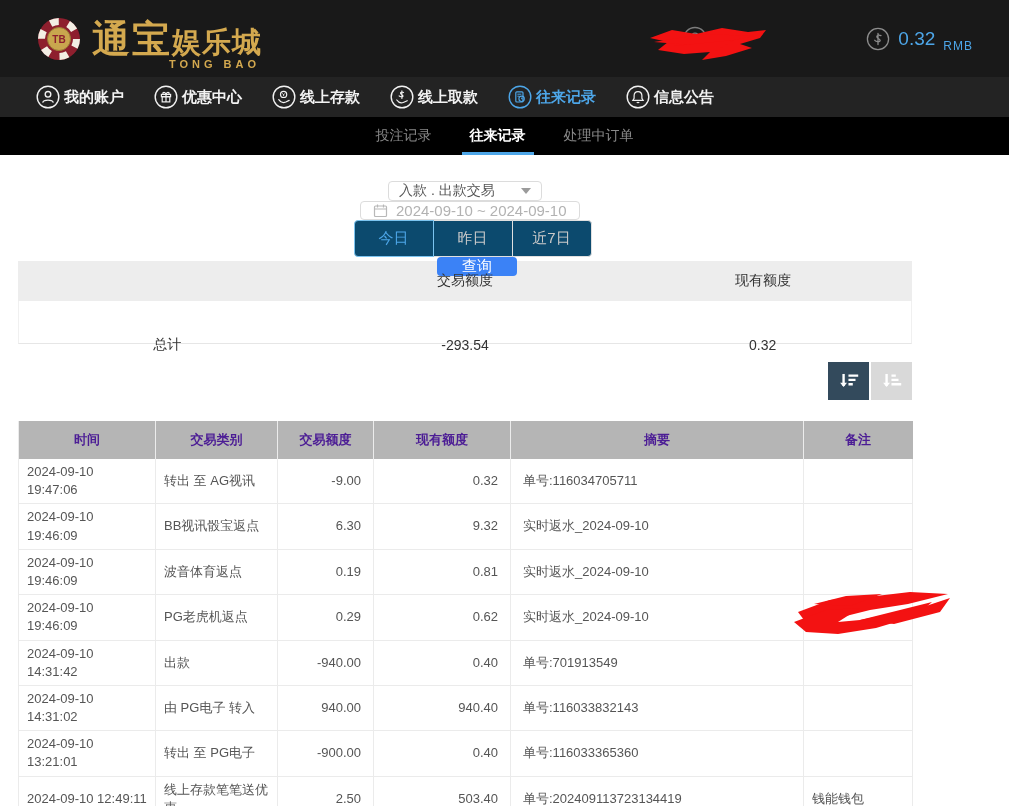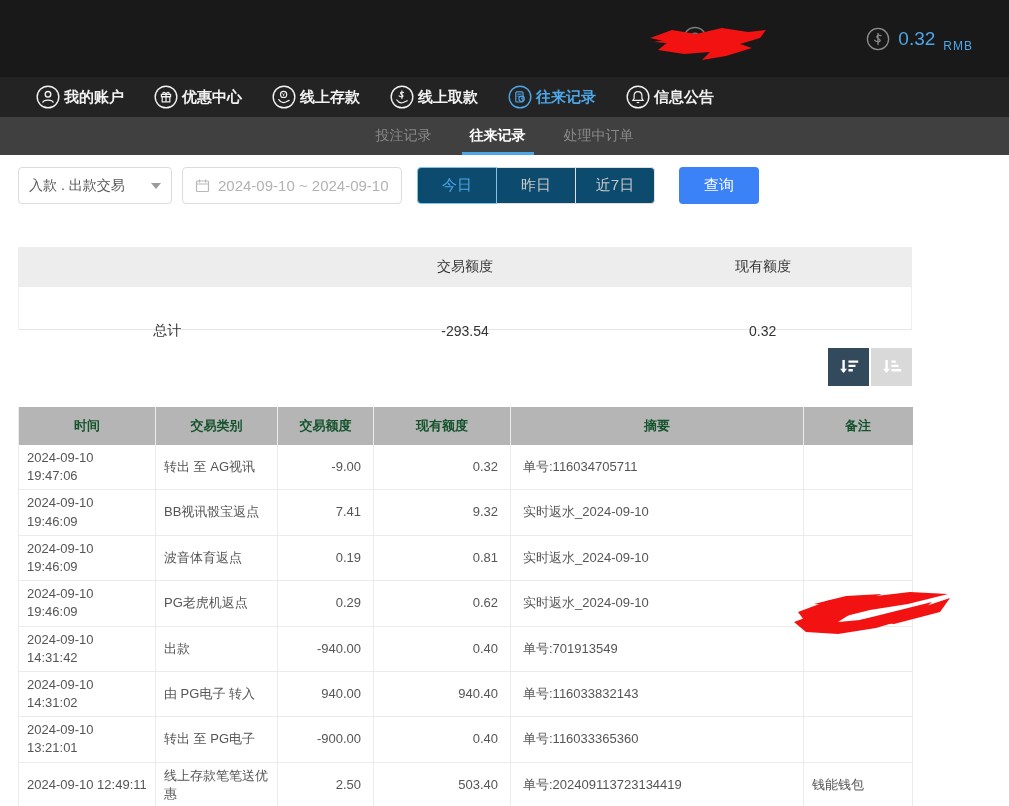--- a/index.html
+++ b/index.html
@@ -19,30 +19,30 @@
   .balance-box { display:flex; align-items:center; gap:8px; }
   .balance-amount { color:#4da6e8; font-size:19px; }
   .balance-cur { color:#4da6e8; font-size:12px; letter-spacing:1px; padding-top:4px;margin-top:10px; }
 
   
   .mainnav { height:40px; background:#232323; display:flex; align-items:center; padding-left:36px; gap:30px; }
   .nav-item { display:flex; align-items:center; gap:4px; color:#f2f2f2; font-size:15px; font-weight:bold; cursor:pointer; }
   .nav-item.active { color:#4da6e8; }
 
   
-  .subtabs { height:38px; background:#404040; display:flex; align-items:center; justify-content:center; gap:34px; }
+  .subtabs { height:38px; background:#000000; display:flex; align-items:center; justify-content:center; gap:34px; }
   .subtab { position:relative; height:38px; display:flex; align-items:center; font-size:14px; color:#8a8a8a; cursor:pointer; padding:0 2px; }
   .subtab.active { color:#ffffff; font-weight:bold; }
   .subtab.active::after { content:""; position:absolute; left:-6px; right:-6px; bottom:0; height:3px; background:#4da6e8; }
 
   
   .content { width:894px; margin-left:18px; }
 
   
-  .filters { margin-top:12px; display:flex; align-items:center; height:37px; }
+  .filters { margin-top:26px; display:flex; align-items:center; height:37px;flex-direction:column; }
   .select-box { width:154px; height:37px; border:1px solid #dcdcdc; border-radius:4px; display:flex; align-items:center; padding:0 10px; font-size:14px; color:#555; cursor:pointer; }
   .select-caret { margin-left:auto; width:0; height:0; border-left:5px solid transparent; border-right:5px solid transparent; border-top:6px solid #9b9b9b; }
   .date-box { margin-left:10px; width:220px; height:37px; border:1px solid #dcdcdc; border-radius:4px; display:flex; align-items:center; gap:8px; padding:0 12px; font-size:15px; color:#b2b2b2; cursor:pointer; }
   .quick-group { margin-left:15px; display:flex; }
   .quick-btn { width:80px; height:37px; border:1px solid #e0e0e0; background:#0c4a6e; display:flex; align-items:center; justify-content:center; font-size:15px; color:#c9c9c9; cursor:pointer; margin-left:-1px; }
   .quick-btn:first-child { margin-left:0; border-radius:4px 0 0 4px; }
   .quick-btn:last-child { border-radius:0 4px 4px 0; }
   .quick-btn.active { border:1px solid #7cc4f0; color:#4da6e8; z-index:2; }
   .search-btn { margin-left:24px; width:80px; height:37px; background:#3b82f6; color:#fff; border:none; border-radius:4px; font-size:15px; cursor:pointer; }
 
@@ -57,21 +57,21 @@
   
   .sort-bar { margin-top:18px; display:flex; justify-content:flex-end; gap:2px; }
   .sort-btn { width:41px; height:38px; display:flex; align-items:center; justify-content:center; cursor:pointer; }
   .sort-btn.desc { background:#334a5c; }
   .sort-btn.asc { background:#d9d9d9; }
 
   
   .rec-table { margin-top:21px; width:894px; border-collapse:collapse; table-layout:fixed; border-left:1px solid #ebebeb; border-right:1px solid #ebebeb; }
   .rec-table col.c1{width:137px} .rec-table col.c2{width:122px} .rec-table col.c3{width:96px}
   .rec-table col.c4{width:137px} .rec-table col.c5{width:293px} .rec-table col.c6{width:109px}
-  .rec-table th { height:38px; background:#b5b5b5; color:#14532d; font-size:13px; font-weight:bold; border-right:1px solid rgba(255,255,255,.75); }
+  .rec-table th { height:38px; background:#b5b5b5; color:#4c1d95; font-size:13px; font-weight:bold; border-right:1px solid rgba(255,255,255,.75); }
   .rec-table th:last-child { border-right:1px solid #b5b5b5; }
   .rec-table td { height:37px; border-bottom:1px solid #ebebeb; border-right:1px solid #ebebeb; font-size:13px; color:#555; padding:4px 8px; line-height:1.4; }
   .rec-table td:last-child { border-right:none; }
   td.t-time { text-align:left; }
   td.t-type { text-align:left; }
   td.t-amt, td.t-bal { text-align:right; padding-right:12px; }
   td.t-sum { text-align:left; padding-left:12px; white-space:pre-line; }
   td.t-rem { text-align:left; }
 
   
@@ -80,20 +80,33 @@
   .scribble-row { left:790px; top:586px; width:168px; height:58px; }
 
   .icon-circle { display:inline-flex; }
 </style>
 </head>
 <body>
 
 <div class="page">
 
   <div class="topbar">
+    <div class="brand">
+      <svg width="46" height="46" viewBox="0 0 46 46">
+        <circle cx="23" cy="23" r="21" fill="#8e1f2e"></circle>
+        <circle cx="23" cy="23" r="17.5" fill="none" stroke="#f3eee4" stroke-width="7" stroke-dasharray="8.5 9.8"></circle>
+        <circle cx="23" cy="23" r="11.5" fill="#c9a64e" stroke="#9a7a35" stroke-width="1"></circle>
+        <text x="23" y="27" text-anchor="middle" font-size="10" font-weight="bold" fill="#8e1f2e" font-family="Liberation Sans, sans-serif">TB</text>
+      </svg>
+      <div class="brand-text">
+        <span class="brand-cn-big">通宝</span>
+        <span class="brand-cn-small">娱乐城</span>
+        <span class="brand-en">TONG BAO</span>
+      </div>
+    </div>
 
     <div class="top-right">
       <div class="user-box">
         <svg width="26" height="26" viewBox="0 0 24 24">
           <circle cx="12" cy="12" r="10.6" fill="none" stroke="#7d7d7d" stroke-width="1.3"></circle>
           <circle cx="12" cy="9.5" r="2.9" fill="none" stroke="#7d7d7d" stroke-width="1.3"></circle>
           <path d="M6.6,17.8 c0.8,-3.4 10,-3.4 10.8,0" fill="none" stroke="#7d7d7d" stroke-width="1.3"></path>
         </svg>
       </div>
       <div class="balance-box">
@@ -244,21 +257,21 @@
           <td class="t-time">2024-09-10 19:47:06</td>
           <td class="t-type">转出 至 AG视讯</td>
           <td class="t-amt">-9.00</td>
           <td class="t-bal">0.32</td>
           <td class="t-sum">单号:116034705711</td>
           <td class="t-rem"></td>
         </tr>
         <tr>
           <td class="t-time">2024-09-10 19:46:09</td>
           <td class="t-type">BB视讯骰宝返点</td>
-          <td class="t-amt">7.41</td>
+          <td class="t-amt">6.30</td>
           <td class="t-bal">9.32</td>
           <td class="t-sum">实时返水_2024-09-10</td>
           <td class="t-rem"></td>
         </tr>
         <tr>
           <td class="t-time">2024-09-10 19:46:09</td>
           <td class="t-type">波音体育返点</td>
           <td class="t-amt">0.19</td>
           <td class="t-bal">0.81</td>
           <td class="t-sum">实时返水_2024-09-10</td>

